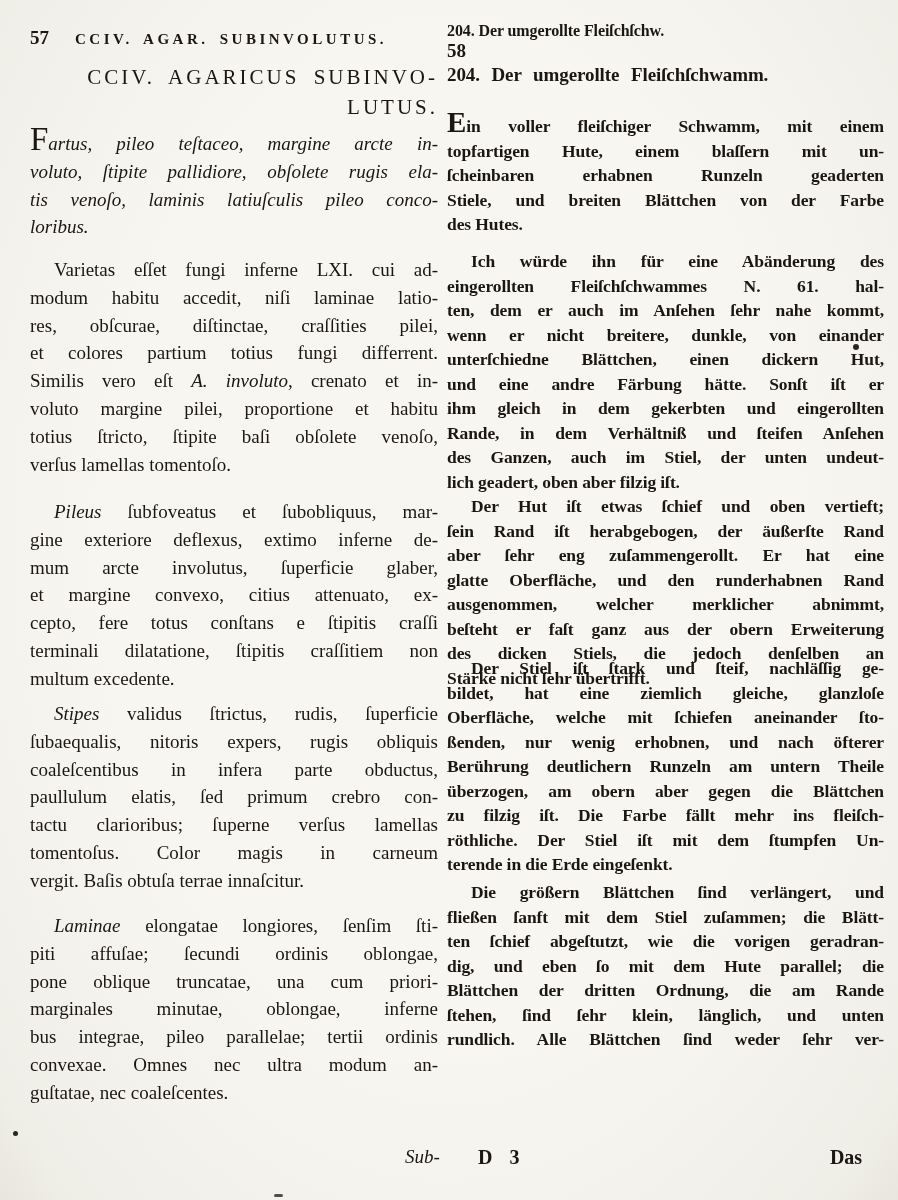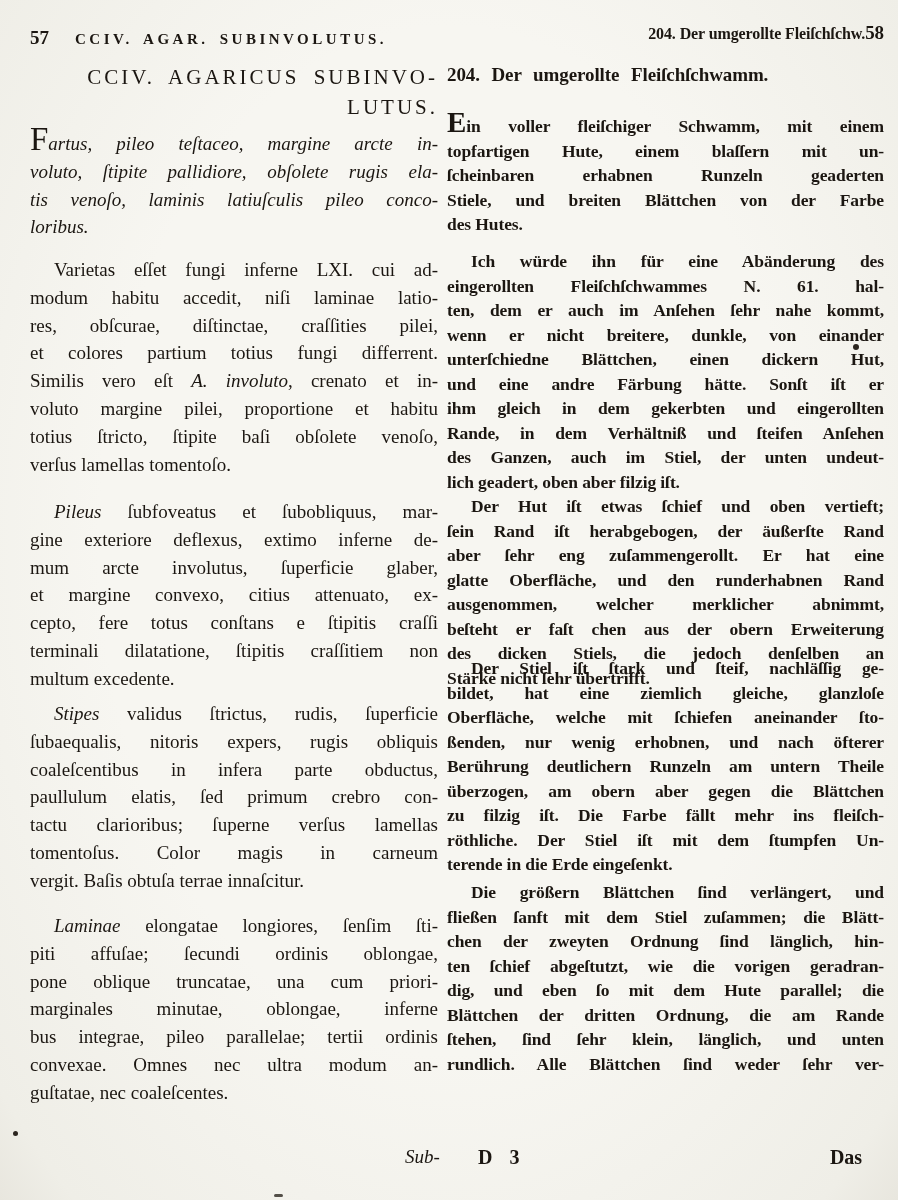--- a/index.html
+++ b/index.html
@@ -15,21 +15,21 @@
     color: #1b1611;
     overflow: hidden;
   }
 
   
   .hdr { position: absolute; display: flex; align-items: baseline; }
   .hdr-left { left: 30px; top: 27px; width: 408px; gap: 26px; }
   .hdr-left .runtitle {
     font-size: 15px; font-weight: bold; letter-spacing: 3.5px; word-spacing: 4px;
   }
-  .hdr-right { left: 447px; top: 22px; width: 437px; justify-content: flex-end; }
+  .hdr-right { left: 447px; top: 22px; width: 437px; justify-content: space-between; flex-direction: column; }
   .pagenum { font-size: 19px; font-weight: bold; }
 
   
   .title-left {
     position: absolute; left: 30px; top: 62px; width: 408px;
     text-align: right; font-size: 21px; letter-spacing: 3px; word-spacing: 6px;
     line-height: 30px;
   }
   .title-right {
     position: absolute; left: 447px; top: 64px; width: 437px;
@@ -155,39 +155,38 @@
       <div class="tline"><span>Rande, in dem Verhältniß und ſteifen Anſehen</span></div>
       <div class="tline"><span>des Ganzen, auch im Stiel, der unten undeut-</span></div>
       <div class="tline last"><span>lich geadert, oben aber filzig iſt.</span></div>
     </div>
   <div class="para german ind" style="top:494px">
       <div class="tline"><span>Der Hut iſt etwas ſchief und oben vertieft;</span></div>
       <div class="tline"><span>ſein Rand iſt herabgebogen, der äußerſte Rand</span></div>
       <div class="tline"><span>aber ſehr eng zuſammengerollt. Er hat eine</span></div>
       <div class="tline"><span>glatte Oberfläche, und den runderhabnen Rand</span></div>
       <div class="tline"><span>ausgenommen, welcher merklicher abnimmt,</span></div>
-      <div class="tline"><span>beſteht er faſt chen aus der obern Erweiterung</span></div>
+      <div class="tline"><span>beſteht er faſt ganz aus der obern Erweiterung</span></div>
       <div class="tline"><span>des dicken Stiels, die jedoch denſelben an</span></div>
       <div class="tline last"><span>Stärke nicht ſehr übertrifft.</span></div>
     </div>
   <div class="para german ind" style="top:656px">
       <div class="tline"><span>Der Stiel iſt ſtark und ſteif, nachläſſig ge-</span></div>
       <div class="tline"><span>bildet, hat eine ziemlich gleiche, glanzloſe</span></div>
       <div class="tline"><span>Oberfläche, welche mit ſchiefen aneinander ſto-</span></div>
       <div class="tline"><span>ßenden, nur wenig erhobnen, und nach öfterer</span></div>
       <div class="tline"><span>Berührung deutlichern Runzeln am untern Theile</span></div>
       <div class="tline"><span>überzogen, am obern aber gegen die Blättchen</span></div>
       <div class="tline"><span>zu filzig iſt. Die Farbe fällt mehr ins fleiſch-</span></div>
       <div class="tline"><span>röthliche. Der Stiel iſt mit dem ſtumpfen Un-</span></div>
       <div class="tline last"><span>terende in die Erde eingeſenkt.</span></div>
     </div>
   <div class="para german ind" style="top:880px">
       <div class="tline"><span>Die größern Blättchen ſind verlängert, und</span></div>
       <div class="tline"><span>fließen ſanft mit dem Stiel zuſammen; die Blätt-</span></div>
-      <div class="tline"><span>chen der zweyten Ordnung ſind länglich, hin-</span></div>
       <div class="tline"><span>ten ſchief abgeſtutzt, wie die vorigen geradran-</span></div>
       <div class="tline"><span>dig, und eben ſo mit dem Hute parallel; die</span></div>
       <div class="tline"><span>Blättchen der dritten Ordnung, die am Rande</span></div>
       <div class="tline"><span>ſtehen, ſind ſehr klein, länglich, und unten</span></div>
       <div class="tline"><span>rundlich. Alle Blättchen ſind weder ſehr ver-</span></div>
     </div>
 
   <div class="footer-area">
     <span class="catchword-left">Sub-</span>
     <span class="signature german">D 3</span>

